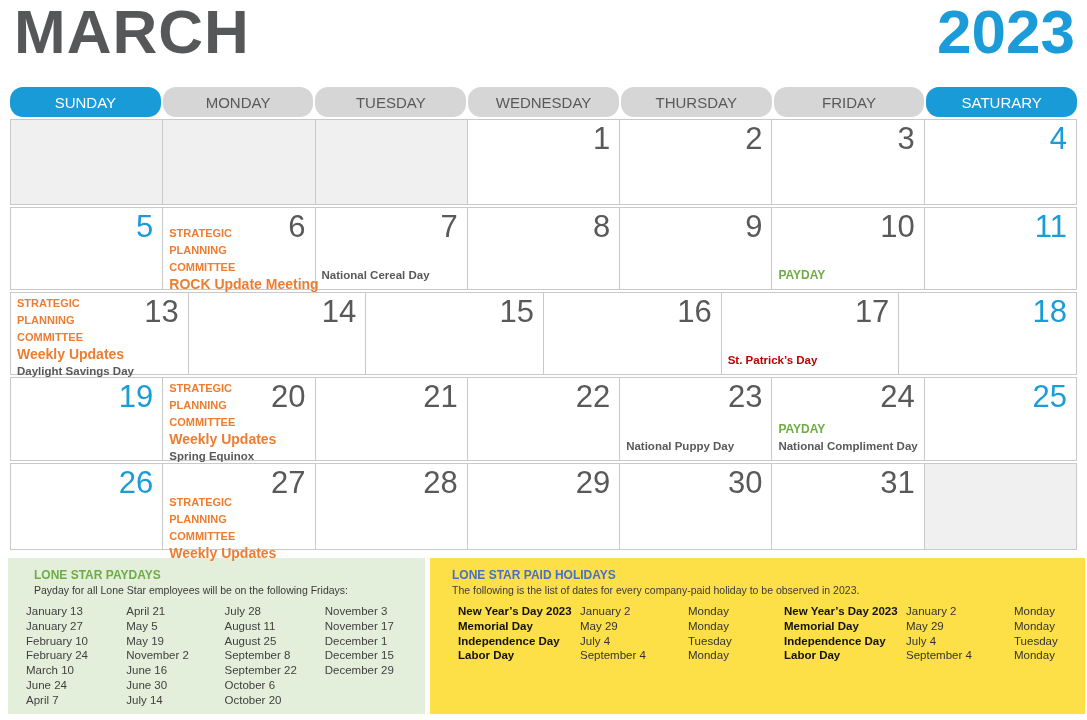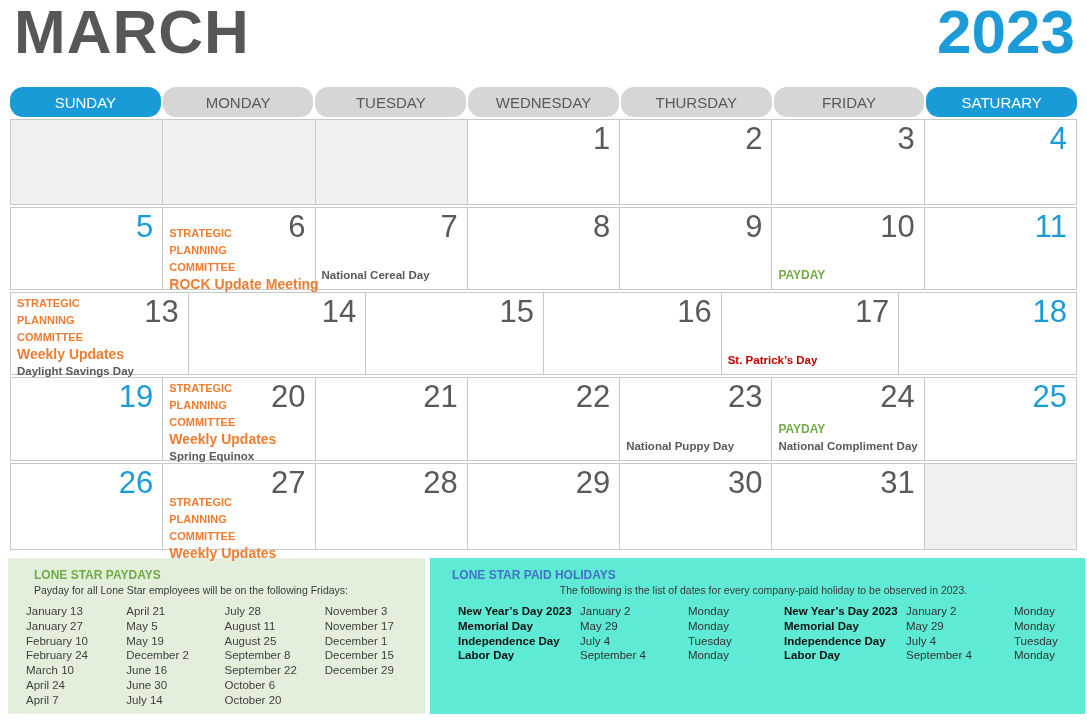--- a/index.html
+++ b/index.html
@@ -45,26 +45,26 @@
   .c-orange { color: #ED7D31; }
   .c-green  { color: #70AD47; }
   .c-red    { color: #C00000; }
   .c-gray   { color: #595959; }
   .s-10  { font-size: 14px; }
   .s-11  { font-size: 11px; }
   .s-115 { font-size: 11.5px; }
   .s-12  { font-size: 12px; }
   .panel { position: absolute; top: 558px; height: 156px; }
   .panel-paydays  { left: 8px;   width: 417px; background: #E3EFDB; }
-  .panel-holidays { left: 430px; width: 655px; background: #5eead4; }
+  .panel-holidays { left: 430px; width: 655px; background: #fde047; }
   .panel-title { font-size: 12px; font-weight: bold; padding: 10px 0 2px 26px; }
   .panel-paydays  .panel-title { color: #6FAC46; }
   .panel-holidays .panel-title { color: #4472C4; padding-left: 22px; }
   .panel-sub { font-size: 10.5px; color: #3A3A3A; padding-left: 26px; }
-  .panel-holidays .panel-sub { padding-left: 12px; text-align: center; }
+  .panel-holidays .panel-sub { padding-left: 22px; }
   .pay-cols { display: flex; padding-left: 18px; margin-top: 8px; }
   .pay-col  { width: 104px; }
   .pay-col:nth-child(2) { width: 102px; }
   .pay-item { font-size: 11.5px; color: #3F3F3F; line-height: 14.8px; }
   .hol-groups { display: flex; padding-left: 28px; margin-top: 8px; }
   .hol-group { display: grid; grid-template-columns: 122px 108px 80px; align-content: start; }
   .hol-group:first-child { margin-right: 16px; }
   .hol-name { font-size: 11.5px; font-weight: bold; color: #111; line-height: 14.8px; white-space: nowrap; }
   .hol-date, .hol-wd { font-size: 11.5px; color: #333; line-height: 14.8px; white-space: nowrap; }
 </style>
@@ -237,28 +237,28 @@
 <div class="panel panel-paydays">
   <div class="panel-title">LONE STAR PAYDAYS</div>
   <div class="panel-sub">Payday for all Lone Star employees will be on the following Fridays:</div>
   <div class="pay-cols">
       <div class="pay-col">
         <div class="pay-item">January 13</div>
         <div class="pay-item">January 27</div>
         <div class="pay-item">February 10</div>
         <div class="pay-item">February 24</div>
         <div class="pay-item">March 10</div>
-        <div class="pay-item">April 24</div>
+        <div class="pay-item">June 24</div>
         <div class="pay-item">April 7</div>
       </div>
       <div class="pay-col">
         <div class="pay-item">April 21</div>
         <div class="pay-item">May 5</div>
         <div class="pay-item">May 19</div>
-        <div class="pay-item">December 2</div>
+        <div class="pay-item">November 2</div>
         <div class="pay-item">June 16</div>
         <div class="pay-item">June 30</div>
         <div class="pay-item">July 14</div>
       </div>
       <div class="pay-col">
         <div class="pay-item">July 28</div>
         <div class="pay-item">August 11</div>
         <div class="pay-item">August 25</div>
         <div class="pay-item">September 8</div>
         <div class="pay-item">September 22</div>

